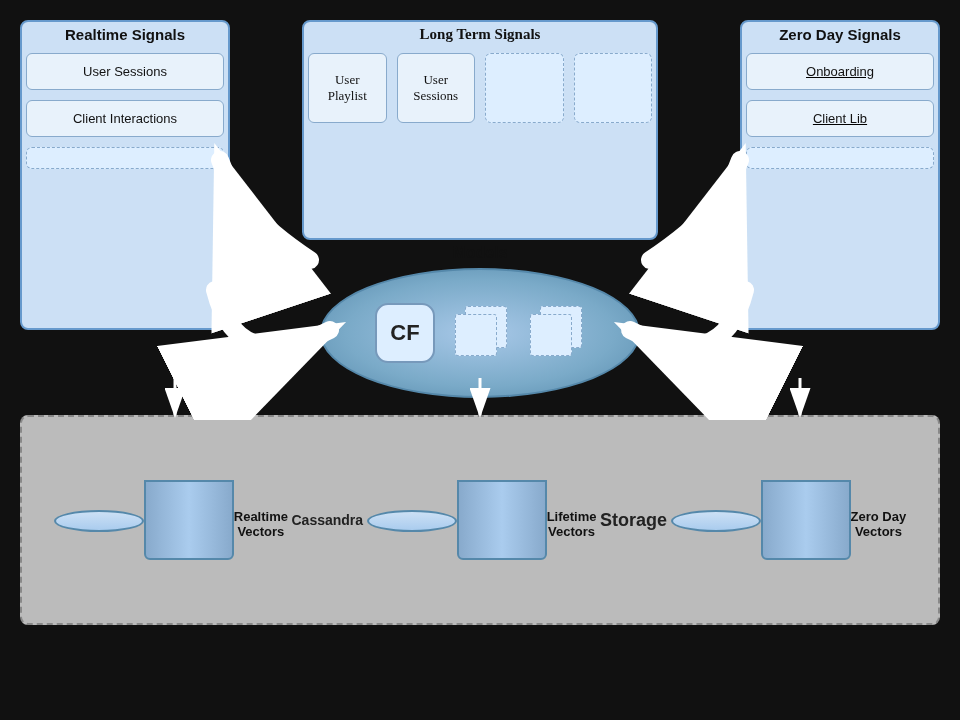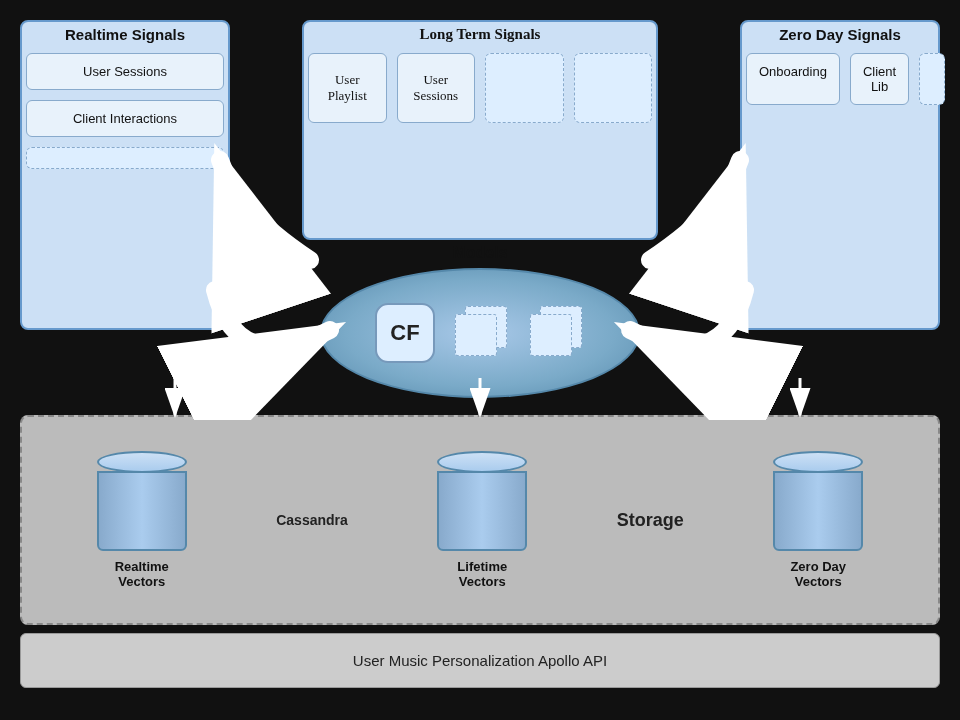--- a/index.html
+++ b/index.html
@@ -109,23 +109,24 @@
     }
 
     
     .zeroday-signals {
       width: 200px;
       height: 310px;
     }
 
     .zeroday-signals .inner-items {
       display: flex;
-      flex-direction: row;
+      flex-direction: column;
       gap: 10px;
       margin-top: 9px;
+      text-decoration: underline;
     }
 
     
     .models-area {
       position: absolute;
       top: 230px;
       left: 50%;
       transform: translateX(-50%);
       width: 320px;
       text-align: center;
@@ -201,21 +202,21 @@
       height: 210px;
       position: relative;
       display: flex;
       align-items: center;
       justify-content: space-around;
       padding: 20px 30px;
     }
 
     .cylinder {
       display: flex;
-      flex-direction: column;
+      flex-direction: row;
       align-items: center;
       z-index: 5;
     }
 
     .cyl-body {
       width: 90px;
       height: 80px;
       background: linear-gradient(to right, #88aacc, #aaccee, #88aacc);
       border: 2px solid #5588aa;
       border-radius: 0 0 6px 6px;
@@ -382,18 +383,15 @@
       <div class="cylinder">
         <div class="cyl-top"></div>
         <div class="cyl-body"></div>
         <div class="cyl-label">
           <span>Zero Day</span><br><span>Vectors</span>
         </div>
       </div>
 
     </div>
 
-    <div class="apollo-bar">
-      <span>User Music Personalization Apollo API</span>
-    </div>
   </div>
 
 </div>
 
 </body></html>

